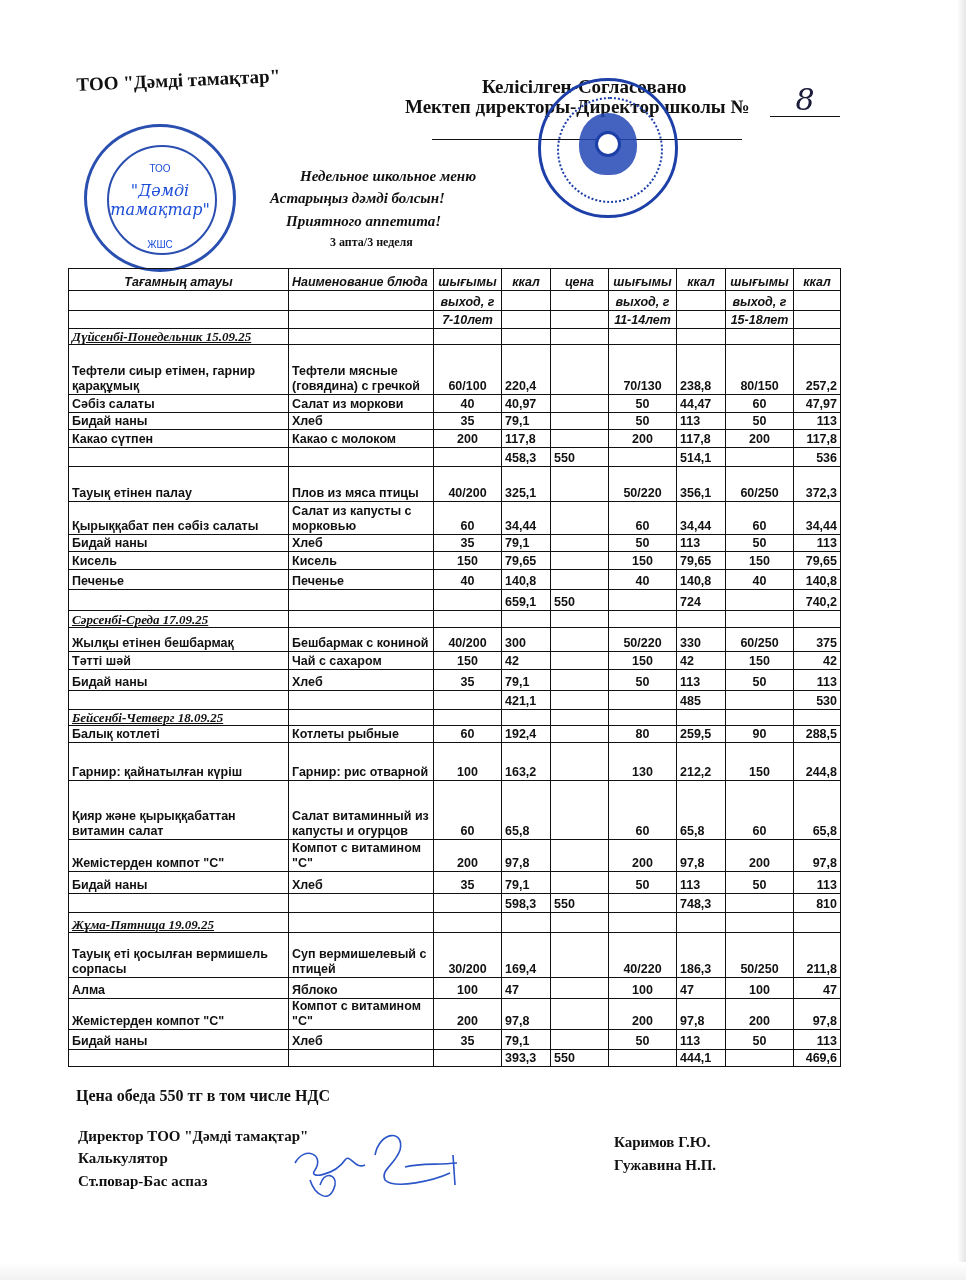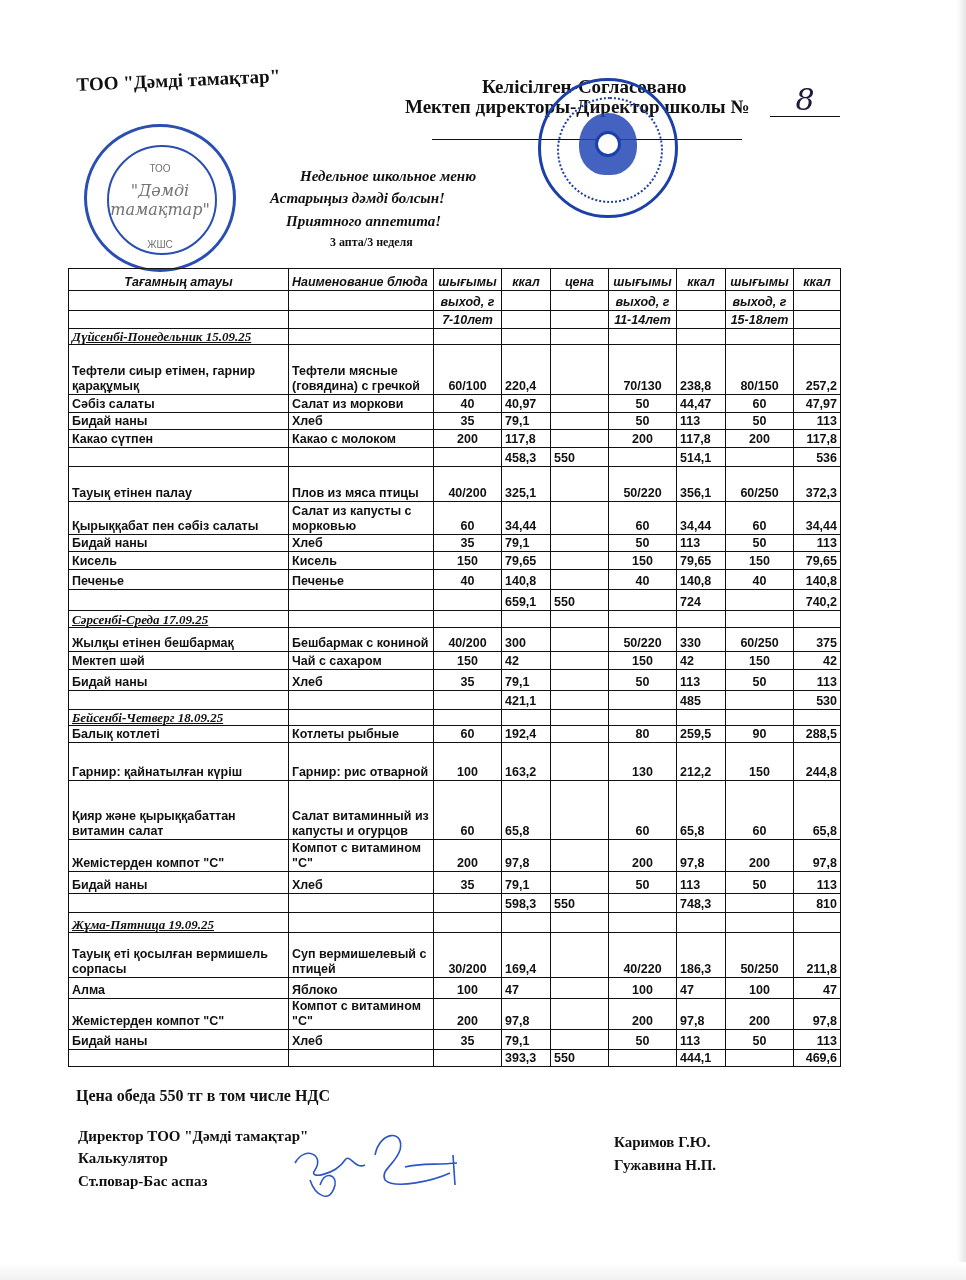--- a/index.html
+++ b/index.html
@@ -10,21 +10,21 @@
   .agree1 { left:482px; top:76px; font-size:19px; font-weight:bold; }
   .agree2 { left:405px; top:96px; font-size:19px; font-weight:bold; }
   .schoolnum { left:770px; top:82px; width:70px; border-bottom:1.5px solid #111; height:34px; text-align:center;
                font-family:"DejaVu Serif", serif; font-style:italic; font-size:30px; color:#1a1a3a; }
   .sigline { left:432px; top:139px; width:310px; border-top:1.5px solid #111; }
   .t1 { left:300px; top:168px; font-size:15px; font-style:italic; font-weight:bold; }
   .t2 { left:270px; top:190px; font-size:15px; font-style:italic; font-weight:bold; }
   .t3 { left:286px; top:213px; font-size:15px; font-style:italic; font-weight:bold; }
   .t4 { left:330px; top:235px; font-size:12px; font-weight:bold; }
 
-  .stamp { border-radius:50%; border:3px solid #2a4fb0; color:#737373; box-sizing:border-box; }
+  .stamp { border-radius:50%; border:3px solid #2a4fb0; color:#1d4ed8; box-sizing:border-box; }
   .stamp1 { left:84px; top:124px; width:152px; height:148px; }
   .stamp1 .inner { position:absolute; left:20px; top:18px; width:106px; height:106px; border-radius:50%; border:2px solid #2a4fb0; }
   .stamp1 .too { position:absolute; width:100%; top:36px; text-align:center; font-family:"Liberation Sans", sans-serif; font-size:10px; }
   .stamp1 .nm { position:absolute; width:100%; top:54px; text-align:center; font-family:"DejaVu Serif", serif; font-style:italic; font-size:16px; line-height:19px; }
   .stamp1 .jsh { position:absolute; width:100%; top:112px; text-align:center; font-family:"Liberation Sans", sans-serif; font-size:10px; }
   .stamp2 { left:538px; top:78px; width:140px; height:140px; border-color:#1d3fa8; }
   .stamp2 .inner { position:absolute; left:16px; top:16px; width:102px; height:102px; border-radius:50%; border:2px dotted #1d3fa8; }
   .stamp2 .emb { position:absolute; left:38px; top:32px; width:58px; height:62px; border-radius:50% 50% 45% 45%; background:#2346b5; opacity:.85; }
   .stamp2 .emb2 { position:absolute; left:54px; top:50px; width:26px; height:26px; border-radius:50%; background:#fff; border:3px solid #1d3fa8; box-sizing:border-box; }
 
@@ -268,21 +268,21 @@
         <td>Бешбармак с кониной</td>
         <td class="num">40/200</td>
         <td class="kc">300</td>
         <td></td>
         <td class="num">50/220</td>
         <td class="kc">330</td>
         <td class="num">60/250</td>
         <td class="rk">375</td>
       </tr>
       <tr style="height: 18px;">
-        <td>Мектеп шәй</td>
+        <td>Тәтті шәй</td>
         <td>Чай с сахаром</td>
         <td class="num">150</td>
         <td class="kc">42</td>
         <td></td>
         <td class="num">150</td>
         <td class="kc">42</td>
         <td class="num">150</td>
         <td class="rk">42</td>
       </tr>
       <tr style="height: 21px;">

